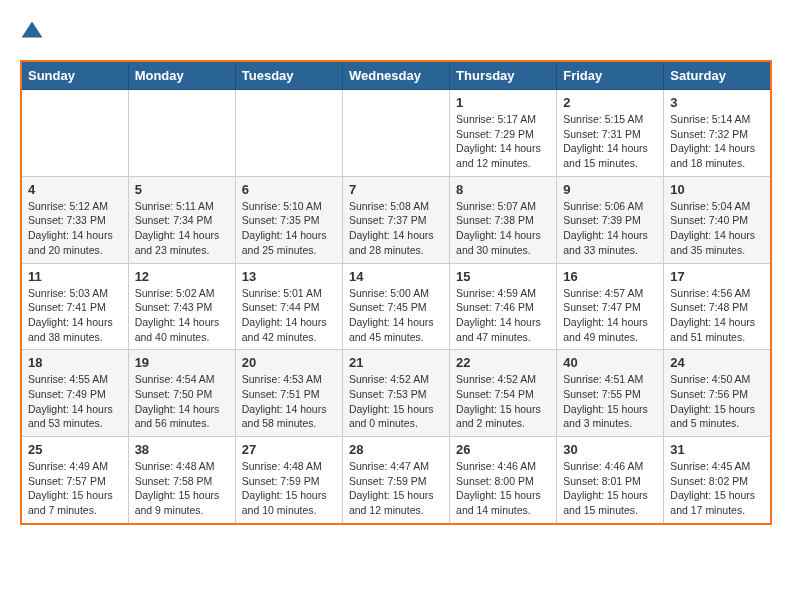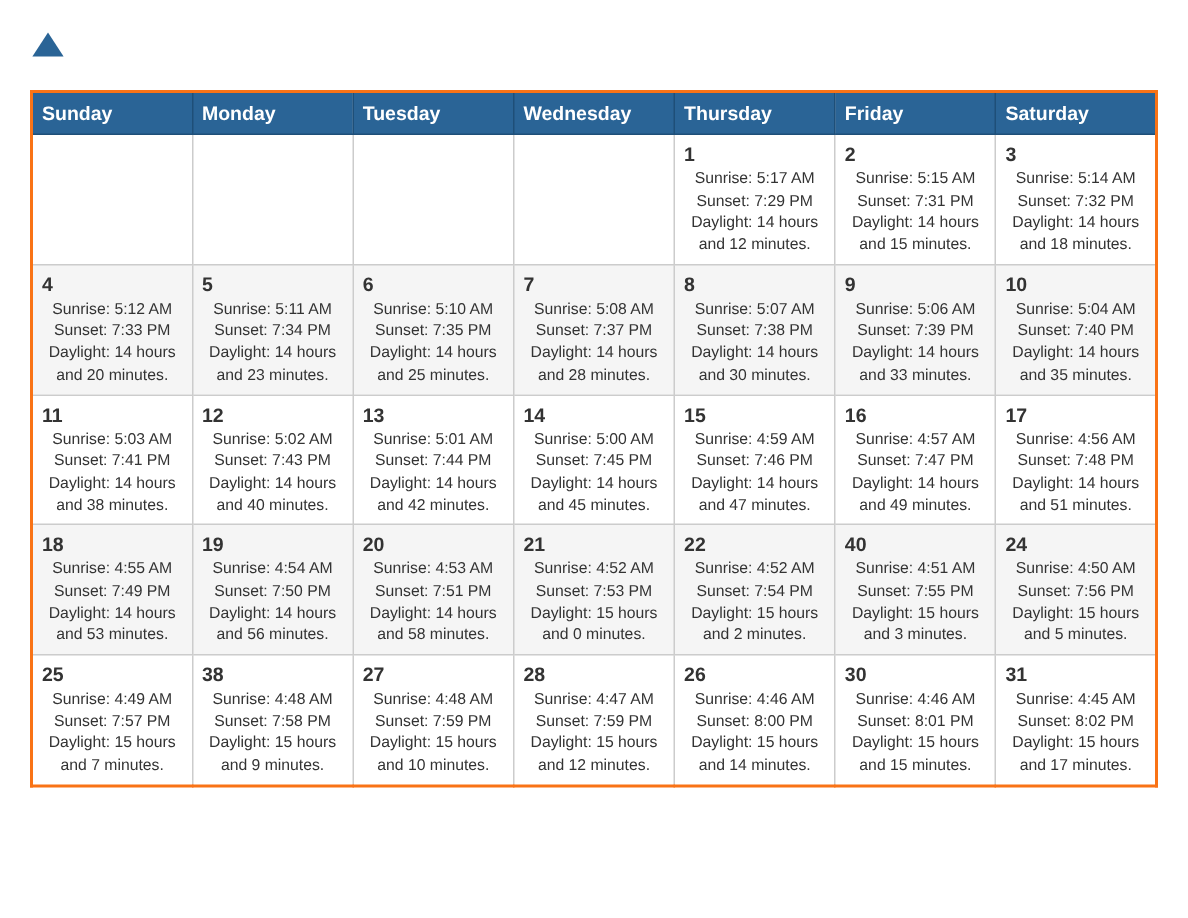--- a/index.html
+++ b/index.html
@@ -83,21 +83,20 @@
       font-size: 13px;
       font-weight: bold;
       color: #333;
       display: block;
       margin-bottom: 2px;
     }
     .day-info {
       font-size: 10.5px;
       color: #333;
       line-height: 1.4;
-      text-align: center;
     }
     .empty-cell {
       background: #fff;
     }
   </style>
 </head>
 <body>
 
 <div class="header">
   <div class="logo">

